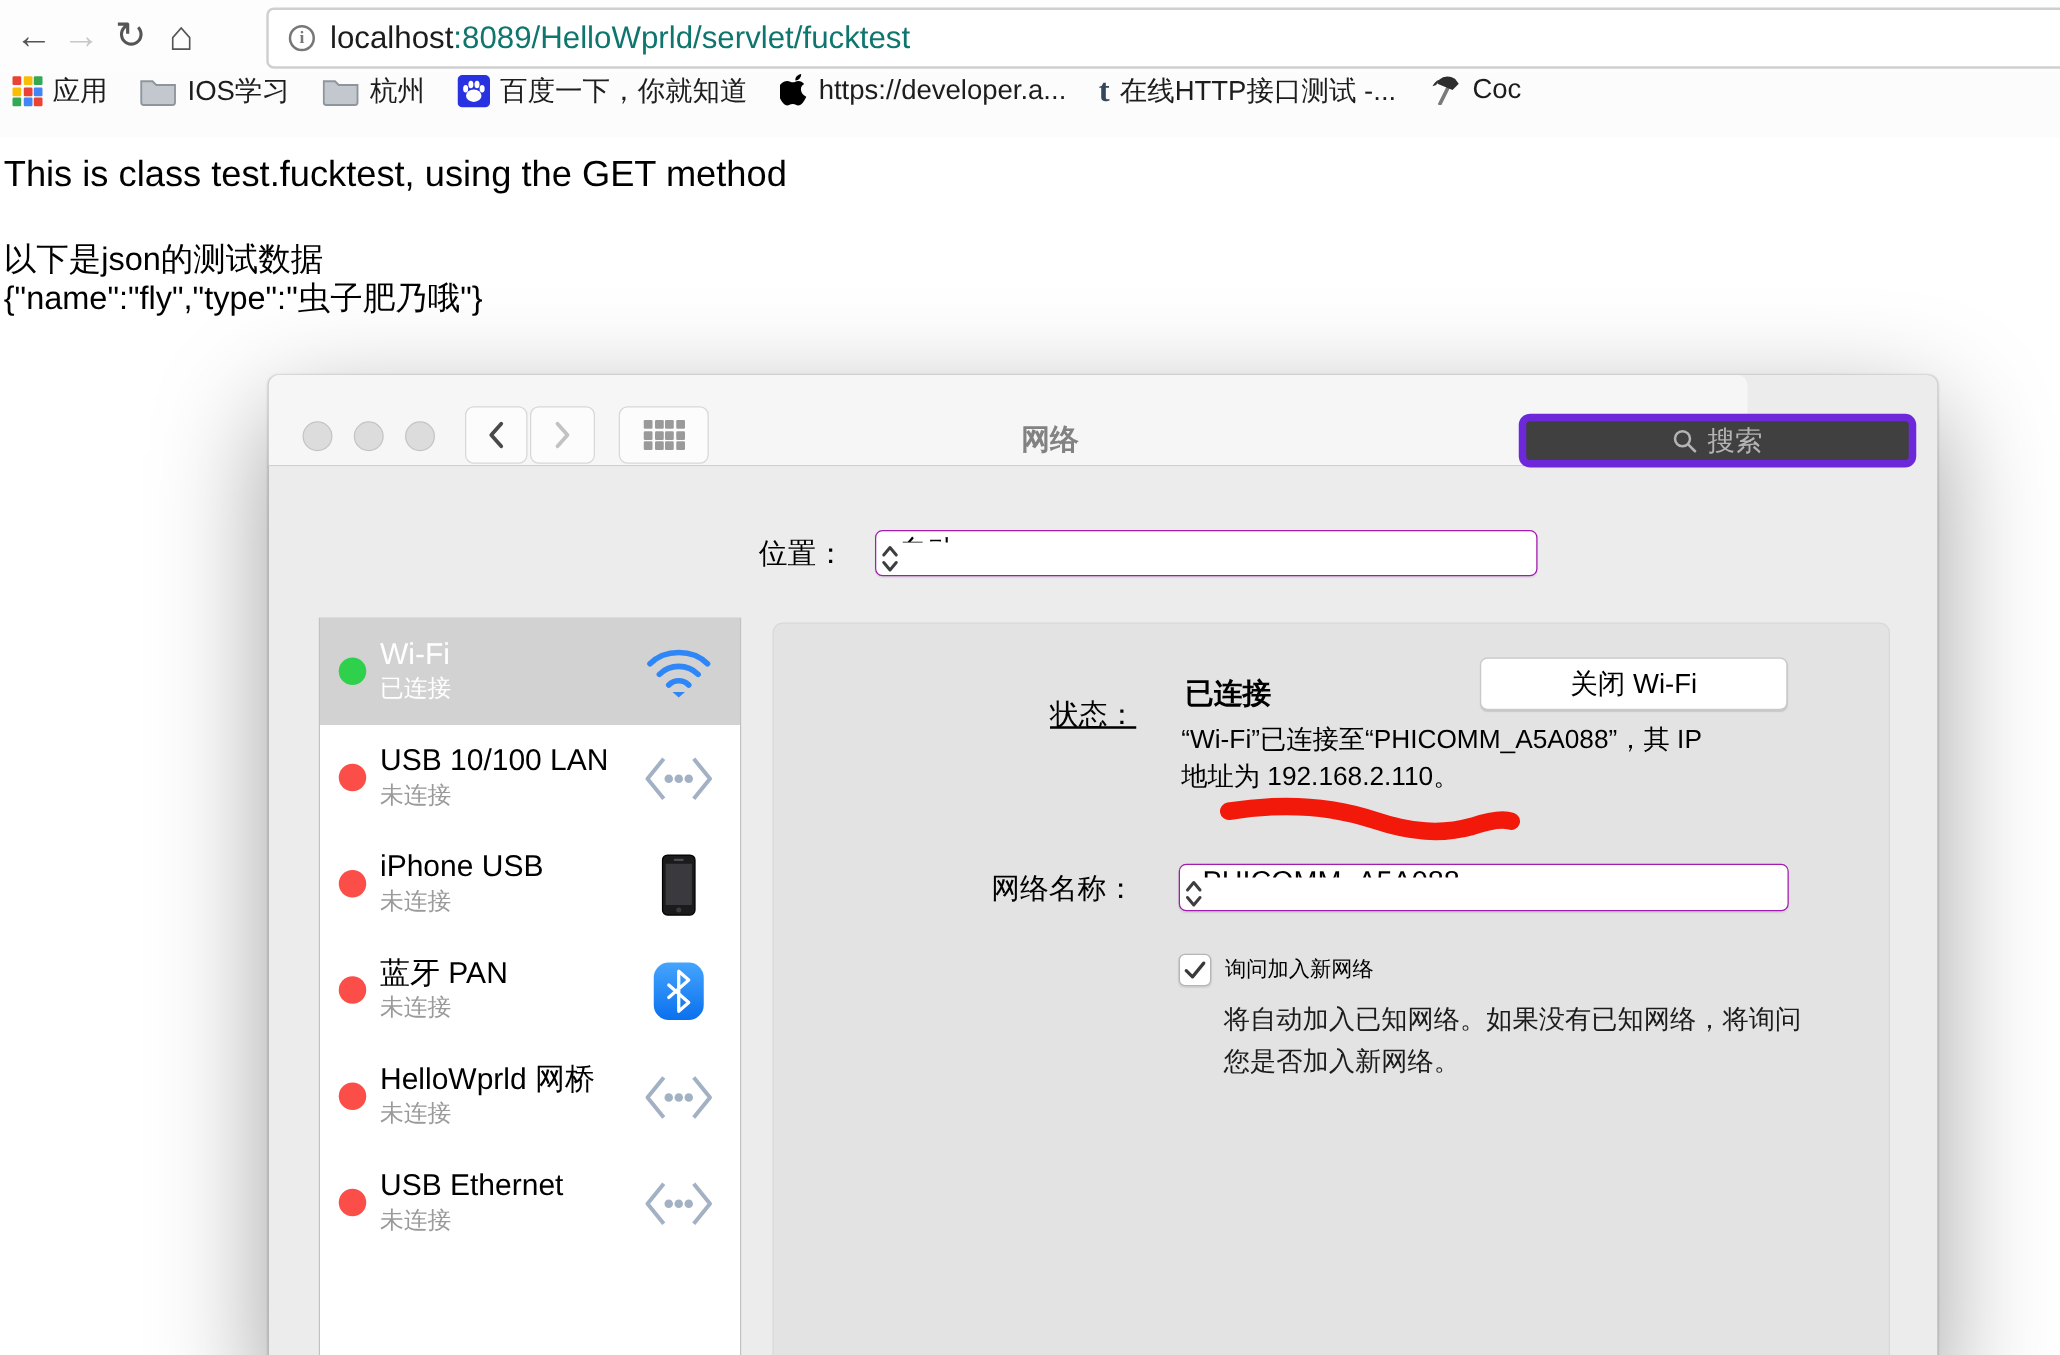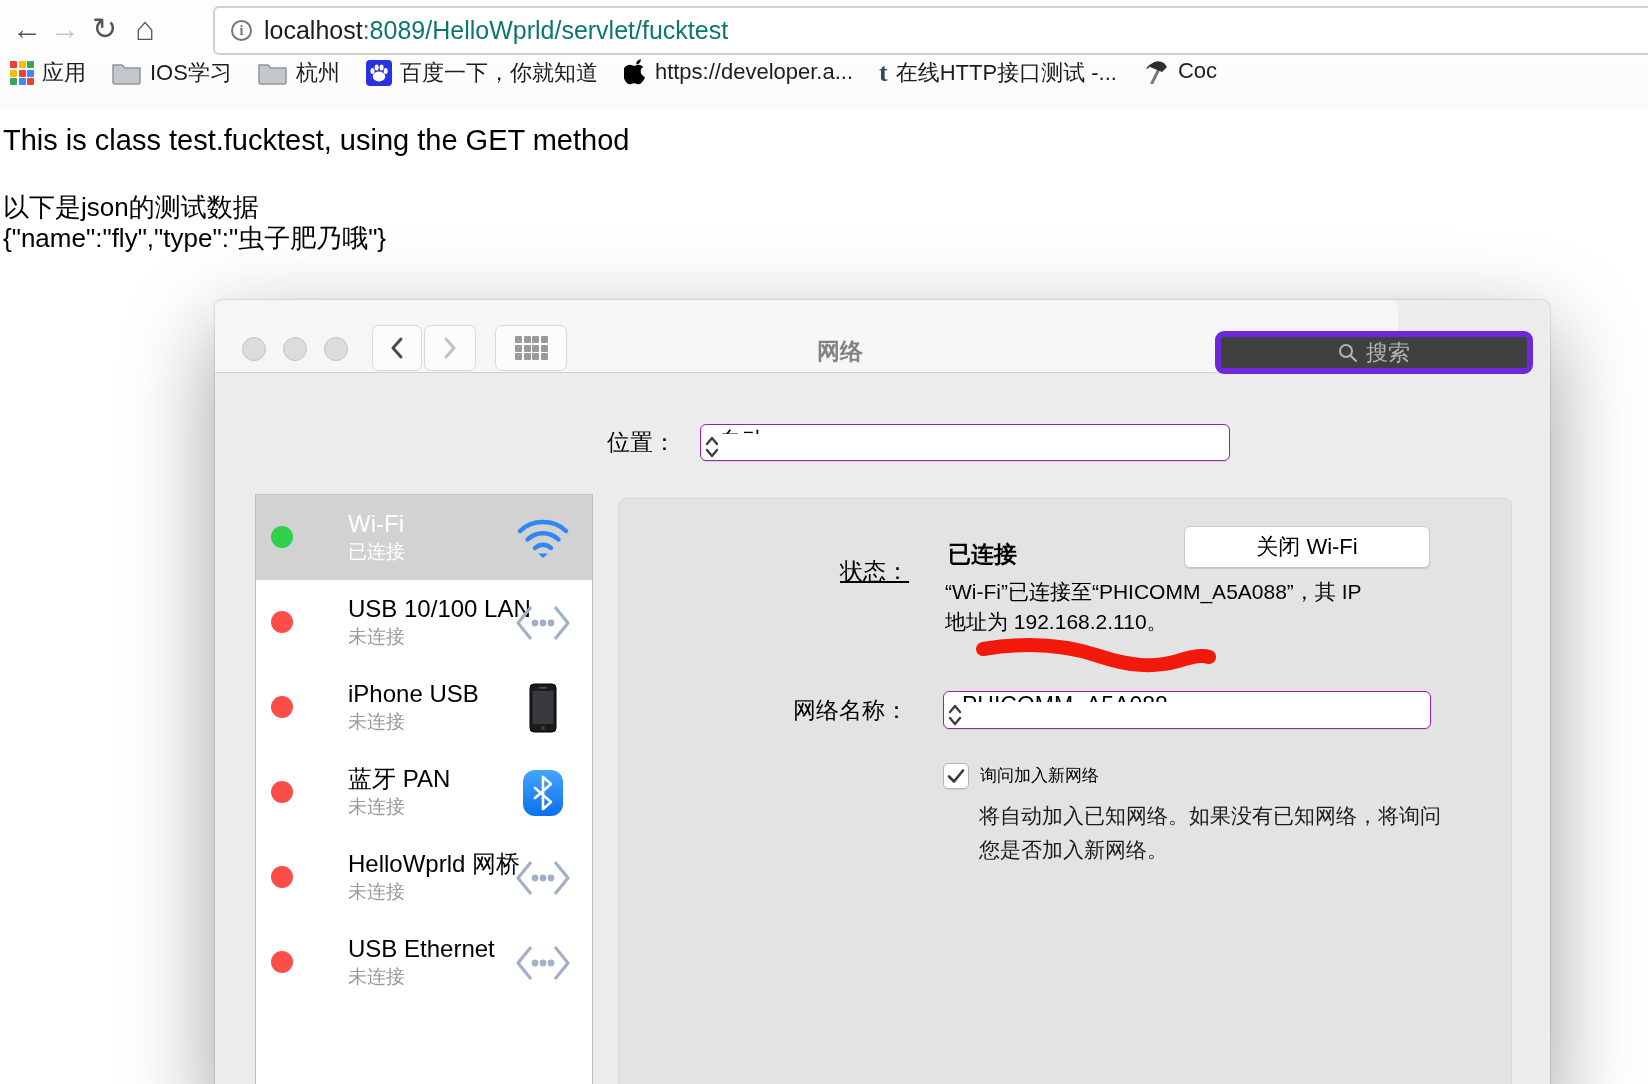--- a/index.html
+++ b/index.html
@@ -60,21 +60,21 @@
   #locpopup { left:485px; top:124px; width:530px; height:37px; }
 
   
   #sidebar { left:40px; top:194px; width:338px; height:700px; background:#fff;
     border:1px solid #c2c2c2; }
   .srow { position:relative; width:100%; height:85px; }
   .srow.sel { background:#d2d2d2; }
   .dot { position:absolute; left:15px; top:31px; width:22px; height:22px; border-radius:50%; }
   .dot.green { background:#2fd04c; }
   .dot.red { background:#fb4e48; }
-  .srow .txt { position:absolute; left:48px; top:14px;margin-left:44px; }
+  .srow .txt { position:absolute; left:48px; top:14px; }
   .srow .nm { font-size:24px; color:#000; line-height:30px; white-space:nowrap; }
   .srow .st { font-size:19px; color:#9a9a9a; line-height:26px; }
   .srow.sel .nm, .srow.sel .st { color:#fff; }
   .srow .ric { position:absolute; left:256px; top:0; width:62px; height:85px;
     display:flex; align-items:center; justify-content:center; }
 
   
   #panel { left:403px; top:198px; width:894px; height:696px; background:#e3e3e3;
     border:1px solid #d8d8d8; border-radius:8px; }
   #statuslabel { left:0; top:57px; width:290px;text-decoration:underline; }

